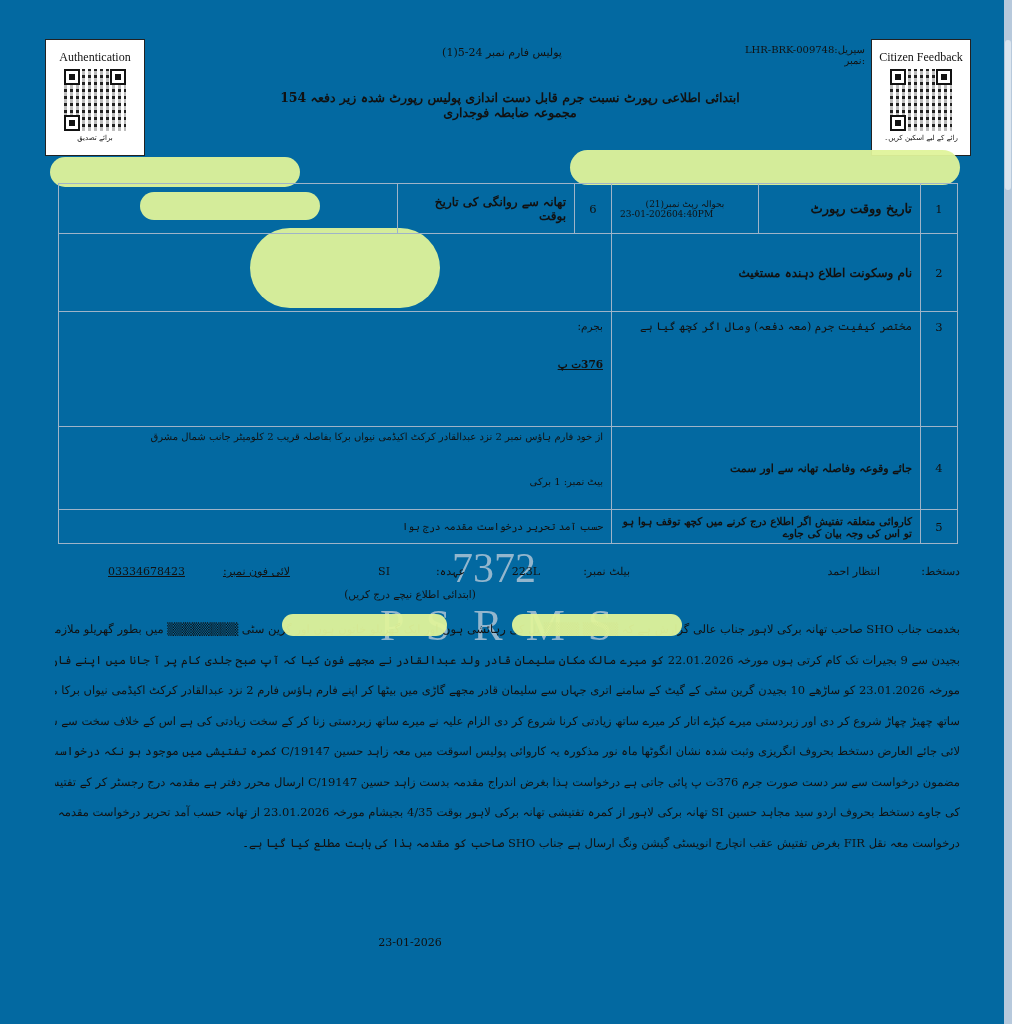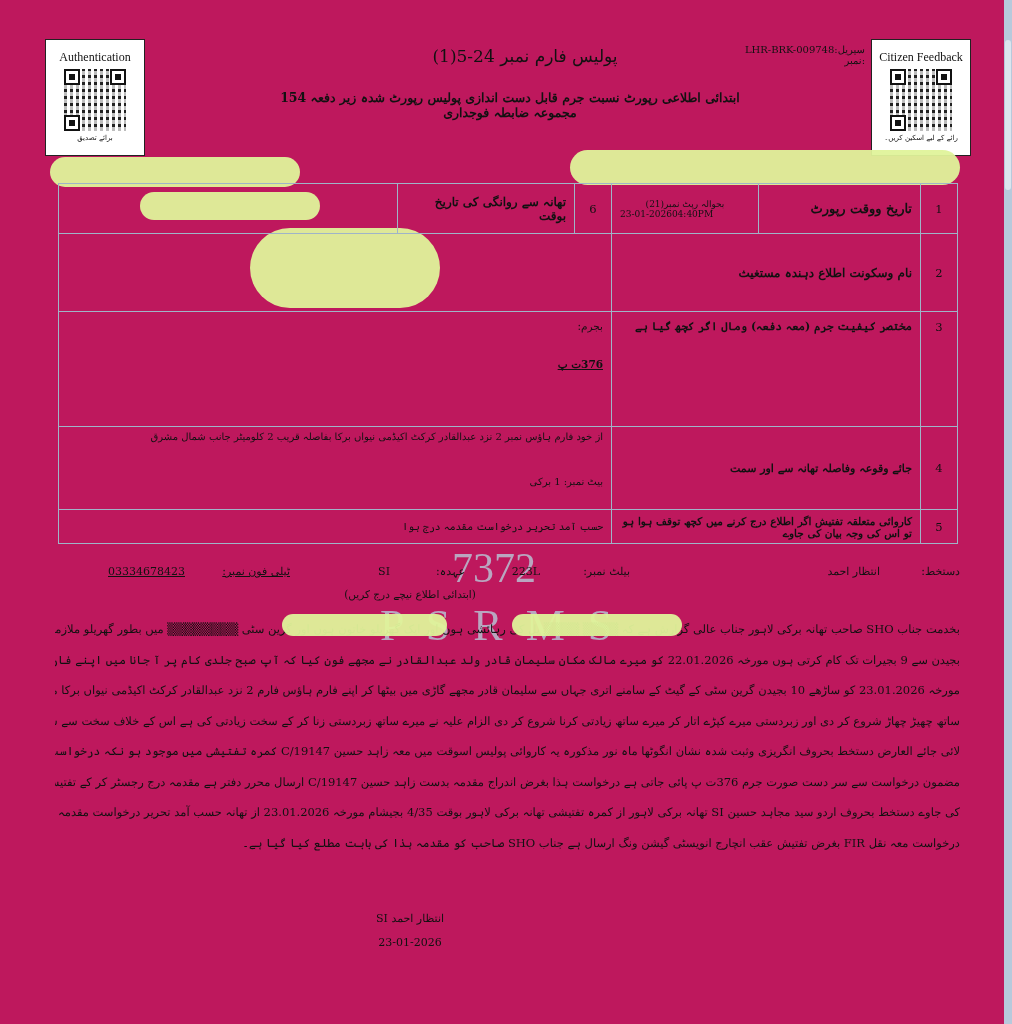--- a/index.html
+++ b/index.html
@@ -1,17 +1,17 @@
 <!DOCTYPE html>
 <html><head>
 <meta charset="utf-8">
 <style>
   html,body{margin:0;padding:0;}
   body{width:1012px;height:1024px;background:#f6f9fb;position:relative;overflow:hidden;font-family:"DejaVu Serif",serif;color:#111;}
-  .page{position:absolute;left:0;top:0;width:1004px;height:1024px;background:#be185d;}
+  .page{position:absolute;left:0;top:0;width:1004px;height:1024px;background:#0369a1;}
   .rightbar{position:absolute;right:0;top:0;width:8px;height:1024px;background:#b7c9dc;}
   .rightbar .thumb{position:absolute;left:1px;top:40px;width:6px;height:150px;background:#dbe5ef;border-radius:3px;}
   .qrbox{position:absolute;border:1.5px solid #222;background:#fff;text-align:center;}
   .qrbox .title{font-family:"Liberation Serif",serif;font-size:12px;margin-top:10px;}
   .qr{margin:4px auto 0;width:62px;height:62px;background:
      repeating-linear-gradient(90deg,#222 0 3px,#fff 3px 6px),#fff;position:relative;}
   .qr::before{content:"";position:absolute;inset:0;background:repeating-linear-gradient(0deg,rgba(255,255,255,.7) 0 4px,transparent 4px 7px);}
   .qr .c{position:absolute;width:12px;height:12px;border:2px solid #111;background:#fff;}
   .qr .c::after{content:"";position:absolute;left:3px;top:3px;width:6px;height:6px;background:#111;}
   .qrcap{font-size:7px;margin-top:3px;direction:rtl;}
@@ -46,21 +46,21 @@
   <div class="qrbox" style="left:871px;top:39px;width:98px;height:115px;">
     <div class="title">Citizen Feedback</div>
     <div class="qr">
       <span class="c" style="left:0;top:0"></span>
         <span class="c" style="right:0;top:0"></span>
         <span class="c" style="left:0;bottom:0"></span>
     </div>
     <div class="qrcap">رائے کے لیے اسکین کریں۔</div>
   </div>
 
-  <div class="hdr" style="left:410px;top:46px;width:230px;font-size:17px;">پولیس فارم نمبر 24-5(1)</div>
+  <div class="hdr" style="left:387px;top:46px;width:230px;font-size:11px;">پولیس فارم نمبر 24-5(1)</div>
   <div class="hdr" style="left:260px;top:90px;width:500px;font-size:12.5px;font-weight:bold;">ابتدائی اطلاعی رپورٹ نسبت جرم قابل دست اندازی پولیس رپورٹ شدہ زیر دفعہ 154 مجموعہ ضابطہ فوجداری</div>
   <div class="hdr" style="left:740px;top:44px;width:125px;font-size:10px;direction:ltr;text-align:right;">
     <span>LHR-BRK-009748</span>:<span>سیریل نمبر:</span>
   </div>
 
   <div class="blob" style="left:50px;top:157px;width:250px;height:30px;"></div>
   <div class="blob" style="left:570px;top:150px;width:390px;height:35px;"></div>
   <div class="blob" style="left:140px;top:192px;width:180px;height:28px;"></div>
   <div class="blob" style="left:250px;top:228px;width:190px;height:80px;border-radius:60px;"></div>
 
@@ -77,21 +77,21 @@
       <td style="width:160px;font-weight:bold;font-size:12px;">تھانہ سے روانگی کی تاریخ بوقت</td>
       <td></td>
     </tr>
     <tr style="height:78px">
       <td class="num">2</td>
       <td colspan="2" style="font-weight:bold;font-size:12px;">نام وسکونت اطلاع دہندہ مستغیث</td>
       <td colspan="3"></td>
     </tr>
     <tr style="height:115px">
       <td class="num" style="vertical-align:top;padding-top:8px">3</td>
-      <td colspan="2" style="vertical-align:top;padding-top:8px;font-weight:bold;font-size:11px;">مختصر کیفیت جرم (معہ دفعہ) ومال اگر کچھ گیا ہے</td>
+      <td colspan="2" style="vertical-align:top;padding-top:8px;font-weight:normal;font-size:11px;">مختصر کیفیت جرم (معہ دفعہ) ومال اگر کچھ گیا ہے</td>
       <td colspan="3" style="vertical-align:top;padding-top:8px;font-size:10.5px;">
         <div>بجرم:</div>
         <div style="margin-top:26px;font-weight:bold;"><u>376ت پ</u></div>
       </td>
     </tr>
     <tr style="height:83px">
       <td class="num">4</td>
       <td colspan="2" style="font-weight:bold;font-size:11px;">جائے وقوعہ وفاصلہ تھانہ سے اور سمت</td>
       <td colspan="3" style="font-size:10px;vertical-align:top;padding-left:32px;">
         <div>از خود فارم ہاؤس نمبر 2 نزد عبدالقادر کرکٹ اکیڈمی نیواں برکا بفاصلہ قریب 2 کلومیٹر جانب شمال مشرق</div>
@@ -109,37 +109,36 @@
   <div class="wm" style="left:452px;top:544px;font-size:42px;">7372</div>
   <div class="wm" style="left:380px;top:600px;font-size:44px;letter-spacing:6px;">P S R M S</div>
 
   <div class="sig">
     <span style="right:0">دستخط:</span>
     <span style="right:80px">انتظار احمد</span>
     <span style="right:330px">بیلٹ نمبر:</span>
     <span style="right:420px">223L</span>
     <span style="right:495px">عہدہ:</span>
     <span style="right:570px">SI</span>
-    <span style="right:670px;text-decoration:underline">ٹیلی فون نمبر:</span>
+    <span style="right:670px;text-decoration:underline">لائی فون نمبر:</span>
     <span style="right:775px;text-decoration:underline">03334678423</span>
   </div>
   <div class="foot" style="top:588px;font-size:10.5px;direction:rtl;">(ابتدائی اطلاع نیچے درج کریں)</div>
 
   <div class="body">
     <p>بخدمت جناب SHO صاحب تھانہ برکی لاہور جناب عالی گزارش ہے کہ ▒▒▒▒ ▒▒▒▒ یل کی رہائشی ہوں اور ایک گھریلو خاتون ہوں اور گرین سٹی ▒▒▒▒▒▒▒▒ میں بطور گھریلو ملازمہ 2</p>
     <p>بجیدن سے 9 بجیرات تک کام کرتی ہوں مورخہ 22.01.2026 کو میرے مالک مکان سلیمان قادر ولد عبدالقادر نے مجھے فون کیا کہ آپ صبح جلدی کام پر آ جانا میں اپنے فارم ہاؤس کی صفائی کیلئے آپ کو ساتھ لے کر جانا ہے</p>
     <p>مورخہ 23.01.2026 کو ساڑھے 10 بجیدن گرین سٹی کے گیٹ کے سامنے اتری جہاں سے سلیمان قادر مجھے گاڑی میں بیٹھا کر اپنے فارم ہاؤس فارم 2 نزد عبدالقادر کرکٹ اکیڈمی نیواں برکا میں لے گیا اور وہاں جا کر میرے</p>
     <p>ساتھ چھیڑ چھاڑ شروع کر دی اور زبردستی میرے کپڑے اتار کر میرے ساتھ زیادتی کرنا شروع کر دی الزام علیہ نے میرے ساتھ زبردستی زنا کر کے سخت زیادتی کی ہے اس کے خلاف سخت سے سخت قانونی کاروائی عمل میں</p>
     <p>لائی جائے العارض دستخط بحروف انگریزی وثبت شدہ نشان انگوٹھا ماہ نور مذکورہ یہ کاروائی پولیس اسوقت میں معہ زاہد حسین C/19147 کمرہ تفتیشی میں موجود ہو نکہ درخواست اذان ماہ نور مارک شدہ فرنٹ ڈیسک موصول ہوئی</p>
     <p>مضمون درخواست سے سر دست صورت جرم 376ت پ پائی جاتی ہے درخواست ہذا بغرض اندراج مقدمہ بدست زاہد حسین C/19147 ارسال محرر دفتر ہے مقدمہ درج رجسٹر کر کے تفتیش حوالے انویسٹی گیشن ونگ</p>
     <p>کی جاوے دستخط بحروف اردو سید مجاہد حسین SI تھانہ برکی لاہور از کمرہ تفتیشی تھانہ برکی لاہور بوقت 4/35 بجیشام مورخہ 23.01.2026 از تھانہ حسب آمد تحریر درخواست مقدمہ درج رجسٹر کر کے اصل تحریر</p>
     <p>درخواست معہ نقل FIR بغرض تفتیش عقب انچارج انویسٹی گیشن ونگ ارسال ہے جناب SHO صاحب کو مقدمہ ہذا کی بابت مطلع کیا گیا ہے۔</p>
   </div>
   <div class="blob" style="left:512px;top:614px;width:170px;height:22px;"></div>
   <div class="blob" style="left:282px;top:614px;width:165px;height:22px;"></div>
 
-  <div class="foot" style="top:912px;direction:rtl;">انتظار احمد SI</div>
   <div class="foot" style="top:936px;">23-01-2026</div>
 </div>
 
 <div class="rightbar">
     <div class="thumb"></div>
   </div>
 
 </body></html>

